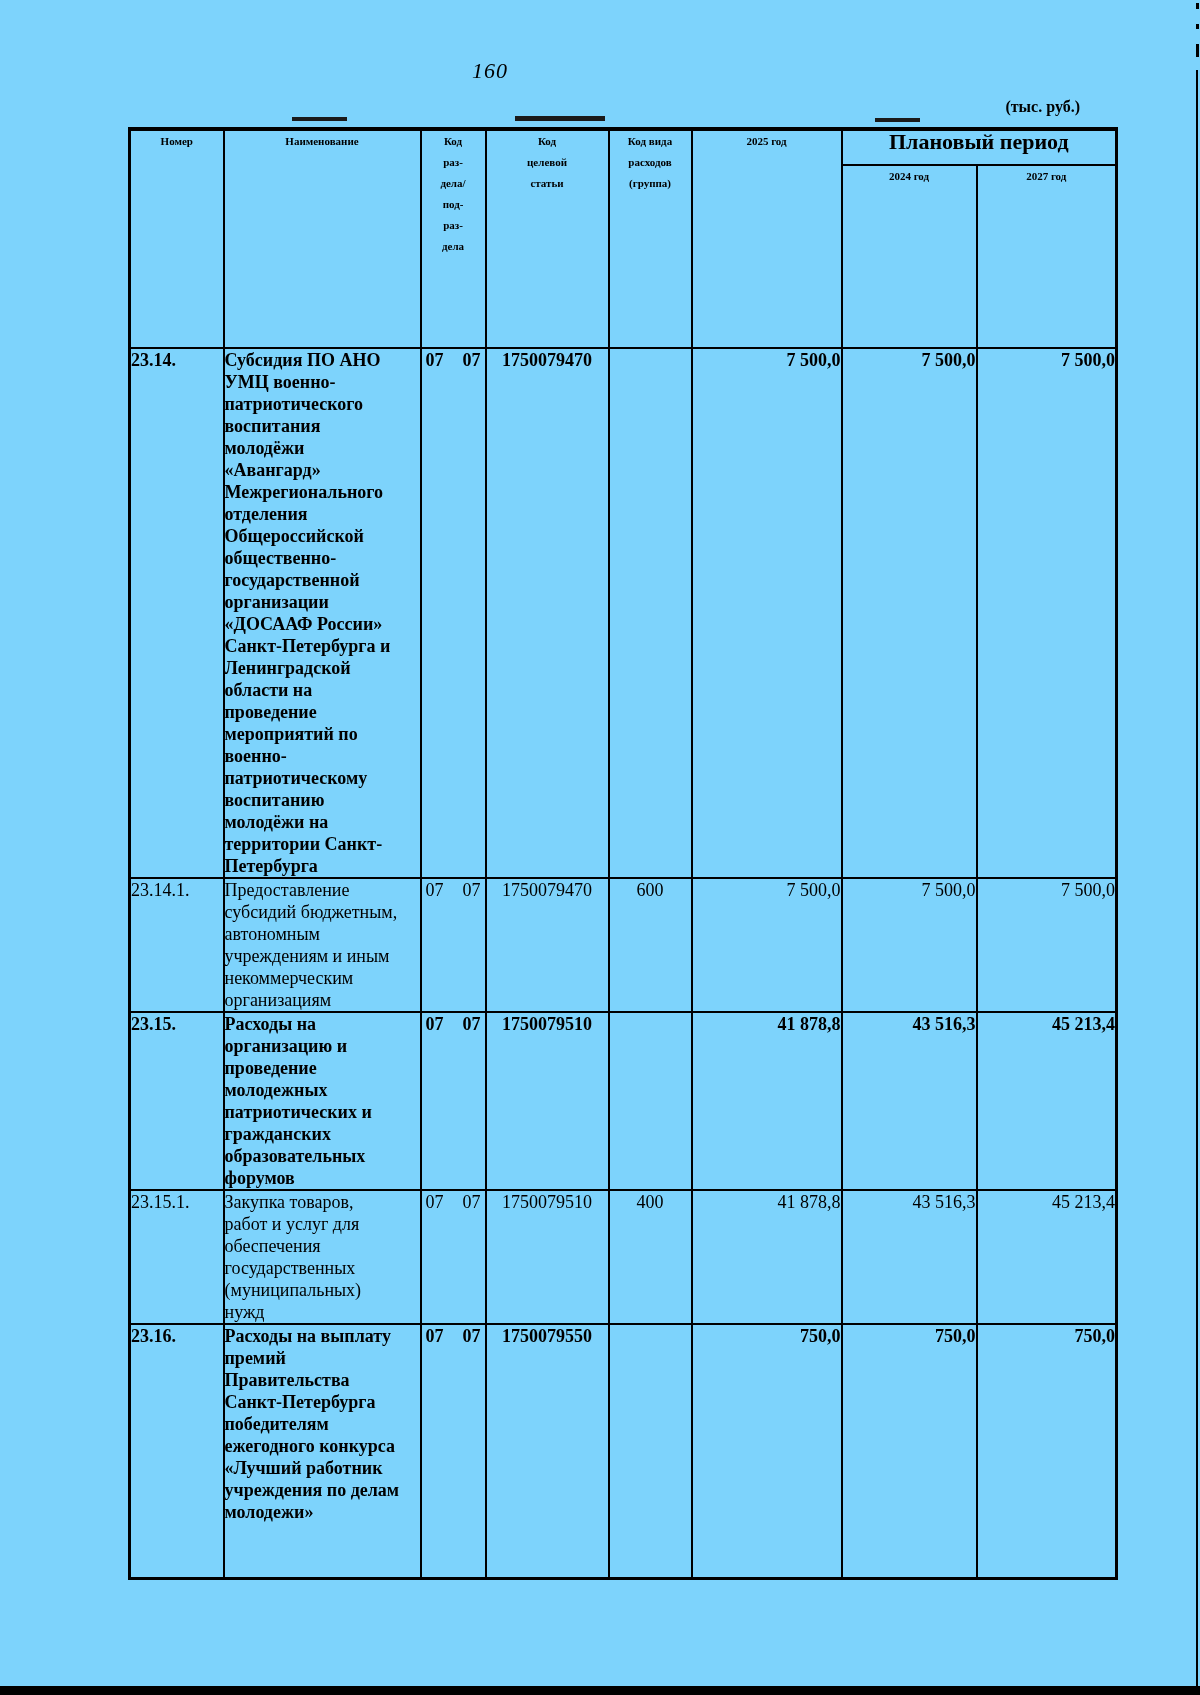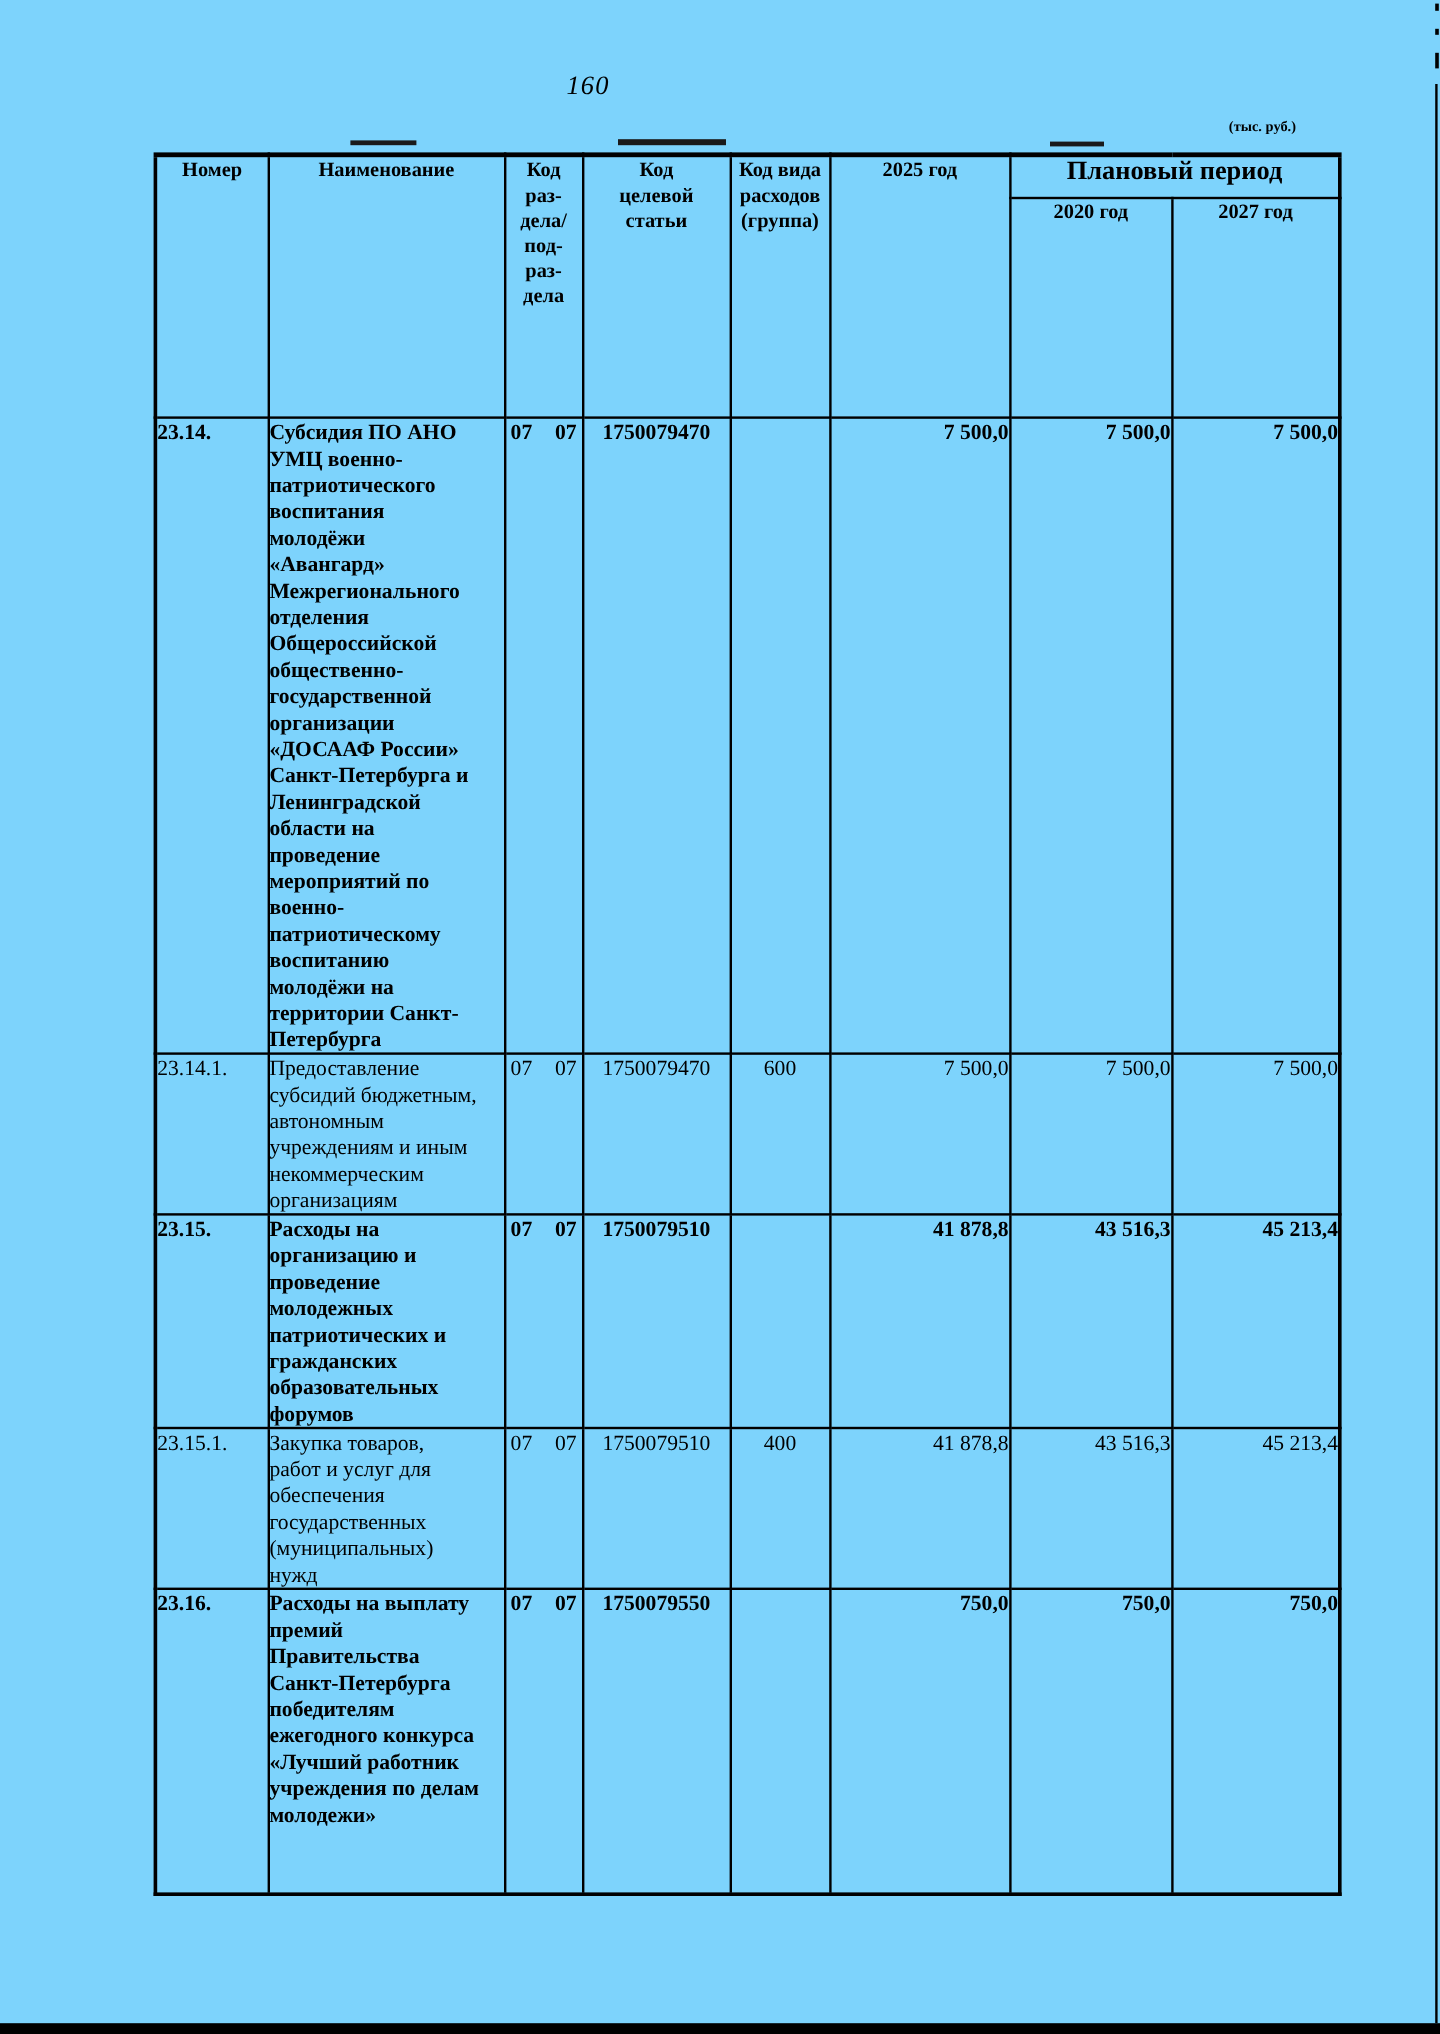--- a/index.html
+++ b/index.html
@@ -6,33 +6,33 @@
   .page {
     position:relative; width:1200px; height:1695px; background:#7dd3fc;
     overflow:hidden; font-family:"Liberation Serif","DejaVu Serif",serif; color:#000;
   }
   .page-number {
     position:absolute; top:58px; left:420px; width:140px; text-align:center;
     font-style:italic; font-size:22px; letter-spacing:1px;
   }
   .units-note {
     position:absolute; top:98px; left:790px; width:290px; text-align:right;
-    font-weight:bold; font-size:12px;
+    font-weight:bold; font-size:16px;
   }
   table.budget {
     position:absolute; left:128px; top:127px;
     width:987px; table-layout:fixed; border-collapse:collapse;
     border:3px solid #000; border-top-width:4px;
   }
   table.budget th, table.budget td {
     border:2px solid #000; vertical-align:top; overflow:hidden;
     padding:0; margin:0;
   }
   thead th {
-    font-weight:bold; font-size:17px; text-align:center;
+    font-weight:bold; font-size:11px; text-align:center;
     white-space:pre-line; line-height:21px;
   }
   th.hc { padding-top:42px; }
   th.plan-cell { vertical-align:middle; font-size:22px; }
   th.year-cell { padding-top:9px; }
   tbody td { font-size:18px; line-height:22px; padding-top:3px; }
   tr.main-row td { font-weight:bold; }
   td.c-num  { text-align:left; padding-left:3px; }
   td.c-name { white-space:pre-line; padding-left:4px; padding-right:2px; }
   td.c-rz .rz-wrap { display:flex; justify-content:space-between; padding:0 4px;text-align:right; }
@@ -81,21 +81,21 @@
         <th rowspan="2" class="hc">Код
 целевой
 статьи</th>
         <th rowspan="2" class="hc">Код вида
 расходов
 (группа)</th>
         <th rowspan="2" class="hc">2025 год</th>
         <th colspan="2" class="plan-cell">Плановый период</th>
       </tr>
       <tr style="height:183px">
-        <th class="year-cell">2020 год</th>
+        <th class="year-cell">2024 год</th>
         <th class="year-cell">2027 год</th>
       </tr>
     </thead>
     <tbody>
       <tr class="main-row" style="height:527px">
         <td class="c-num">23.14.</td>
         <td class="c-name">Субсидия ПО АНО
 УМЦ военно-
 патриотического
 воспитания

